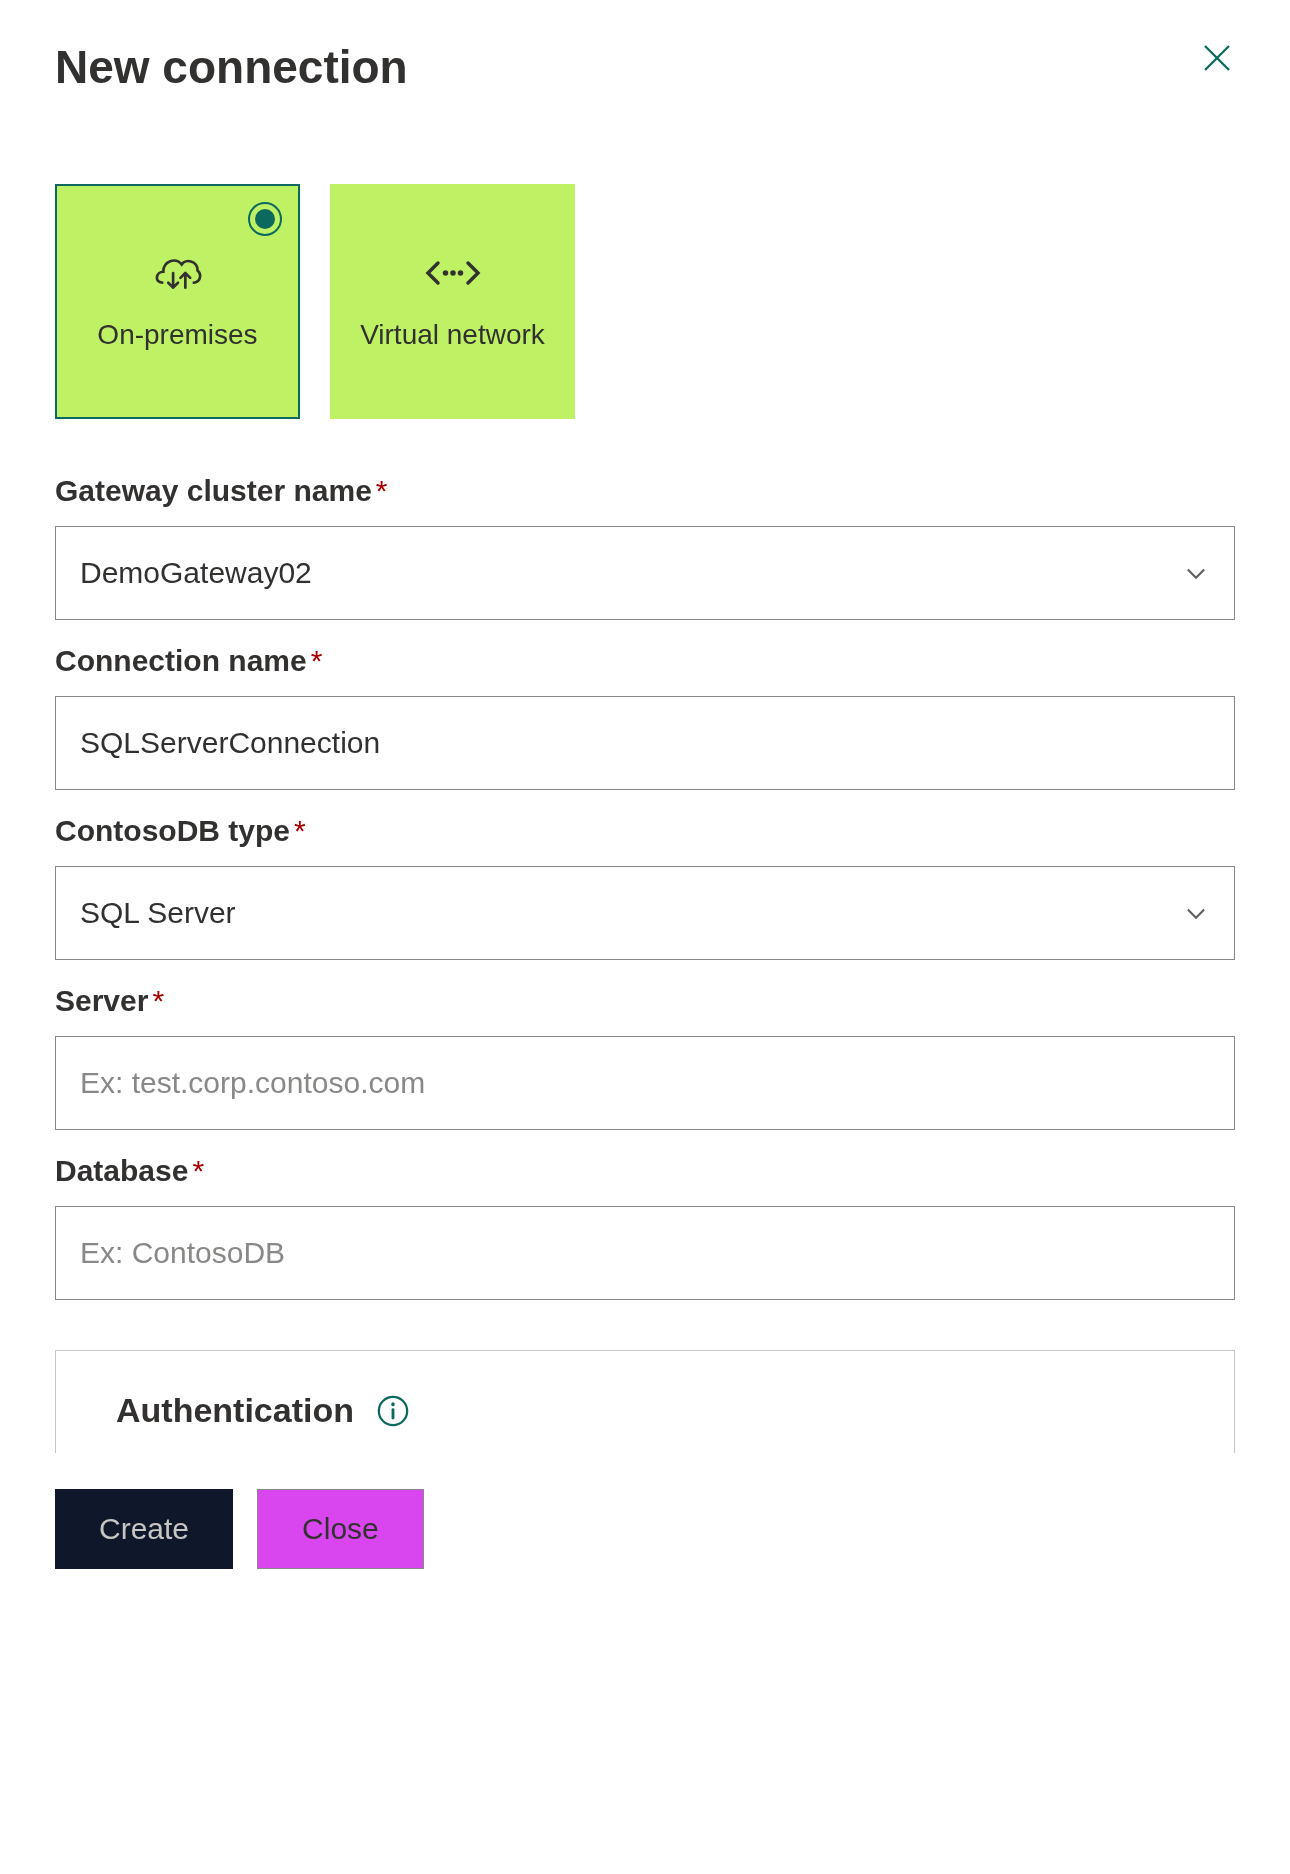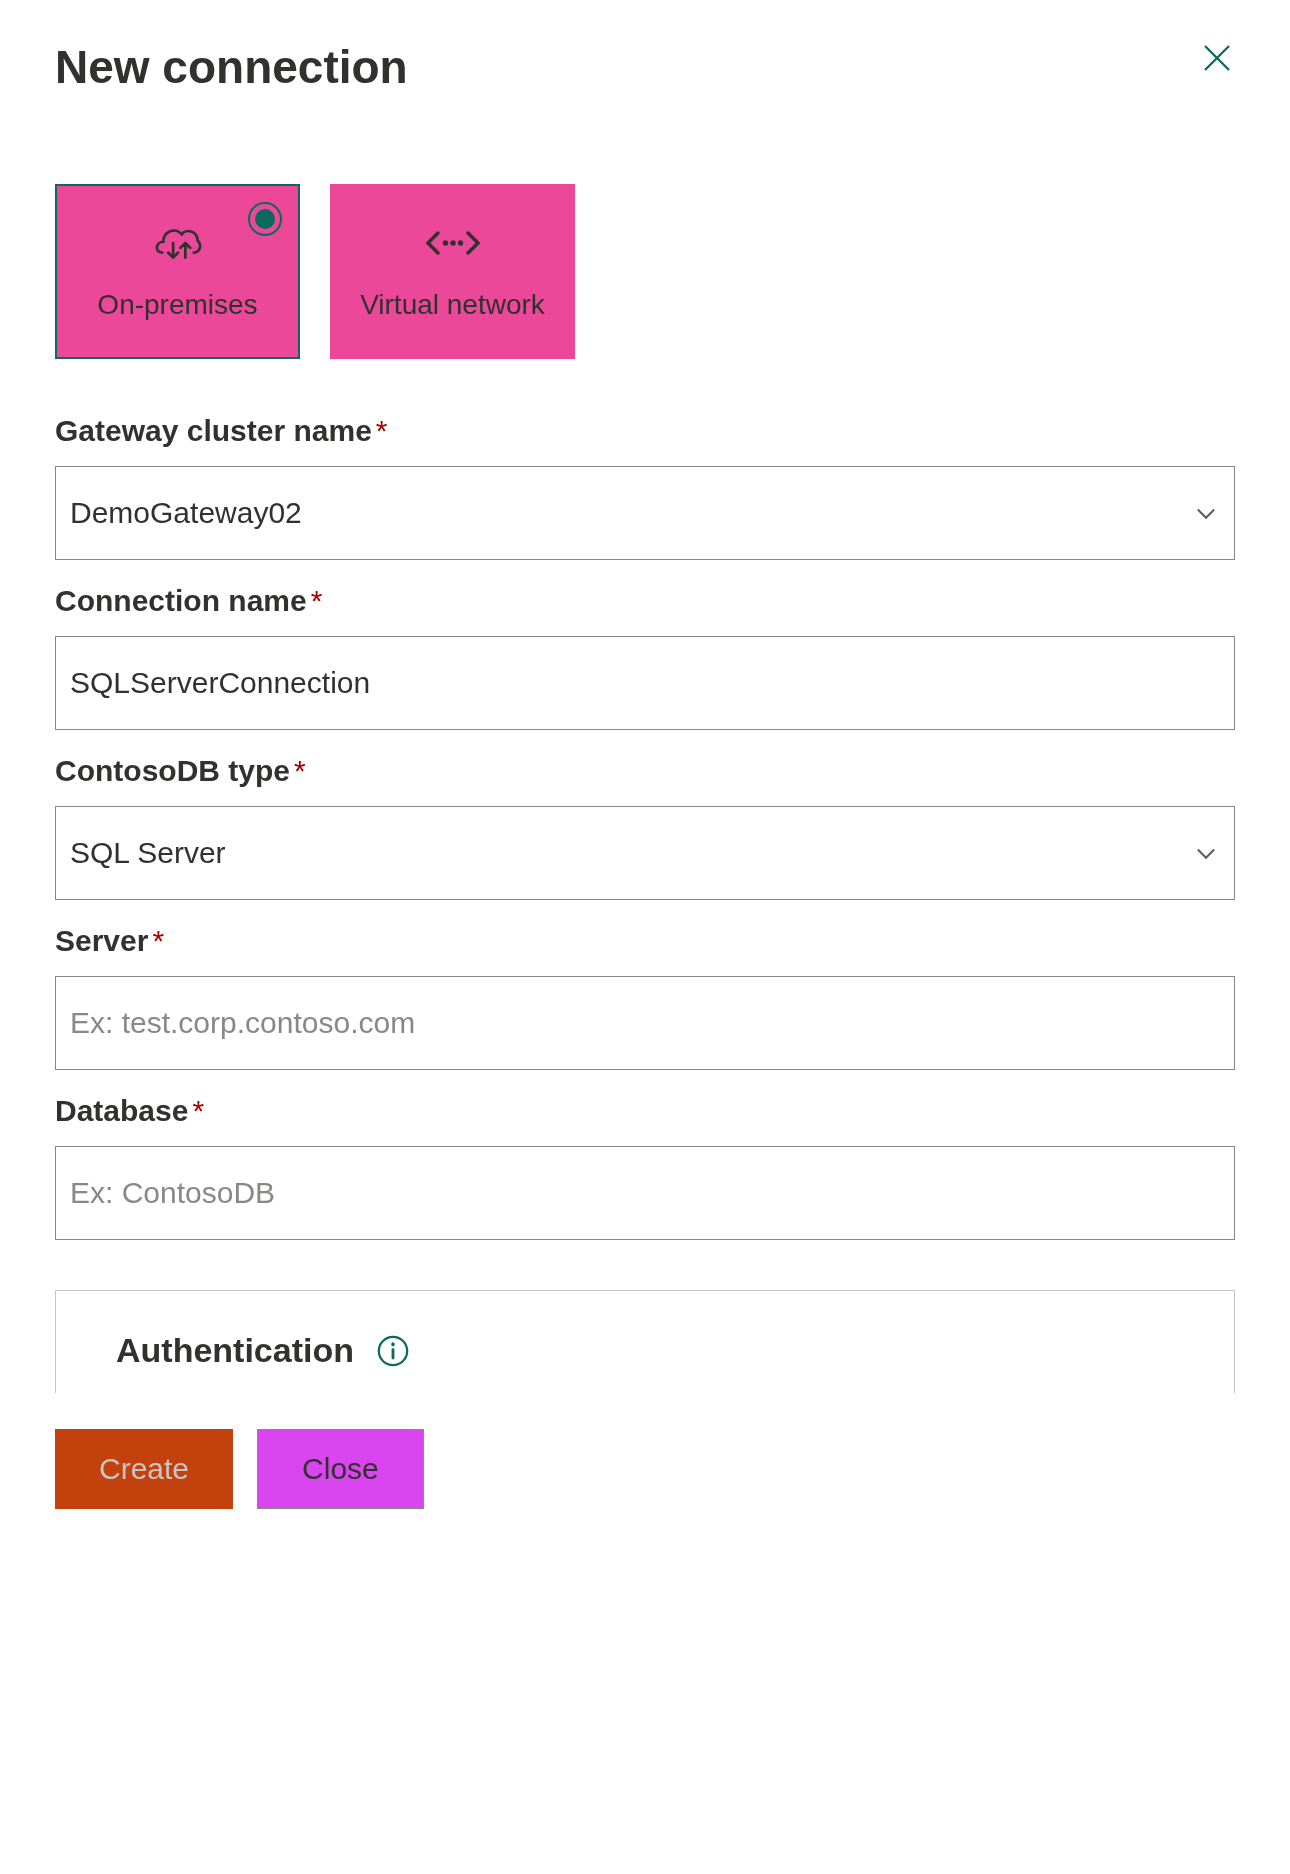--- a/index.html
+++ b/index.html
@@ -29,22 +29,22 @@
       stroke: #0b6a5d;
     }
     .card-row {
       display: flex;
       gap: 30px;
       margin-bottom: 55px;
     }
     .card {
       position: relative;
       width: 245px;
-      height: 175px;
-      background: #ec4899;
+      height: 235px;
+      background: #bef264;
       display: flex;
       flex-direction: column;
       align-items: center;
       justify-content: center;
       gap: 22px;
       cursor: pointer;
       font-size: 28px;
       color: #323130;
       text-align: center;
       line-height: 1.25;
@@ -94,21 +94,21 @@
       margin-left: 4px;
     }
     .select, .text-input {
       width: 100%;
       height: 94px;
       border: 1px solid #8a8886;
       font-size: 30px;
       font-family: inherit;
       color: #323130;
       background: #fff;
-      padding: 0 14px;
+      padding: 0 24px;
     }
     .select {
       position: relative;
       display: flex;
       align-items: center;
       justify-content: space-between;
       cursor: pointer;
     }
     .chevron {
       width: 28px;
@@ -148,21 +148,21 @@
     }
     .btn {
       height: 80px;
       padding: 0 44px;
       font-size: 30px;
       font-family: inherit;
       border: none;
       cursor: pointer;
     }
     .btn-primary {
-      background: #c2410c;
+      background: #0f172a;
       color: #c8c6c4;
       cursor: not-allowed;
     }
     .btn-secondary {
       background: #d946ef;
       border: 1px solid #8a8886;
       color: #323130;
     }
   </style>
 </head>

